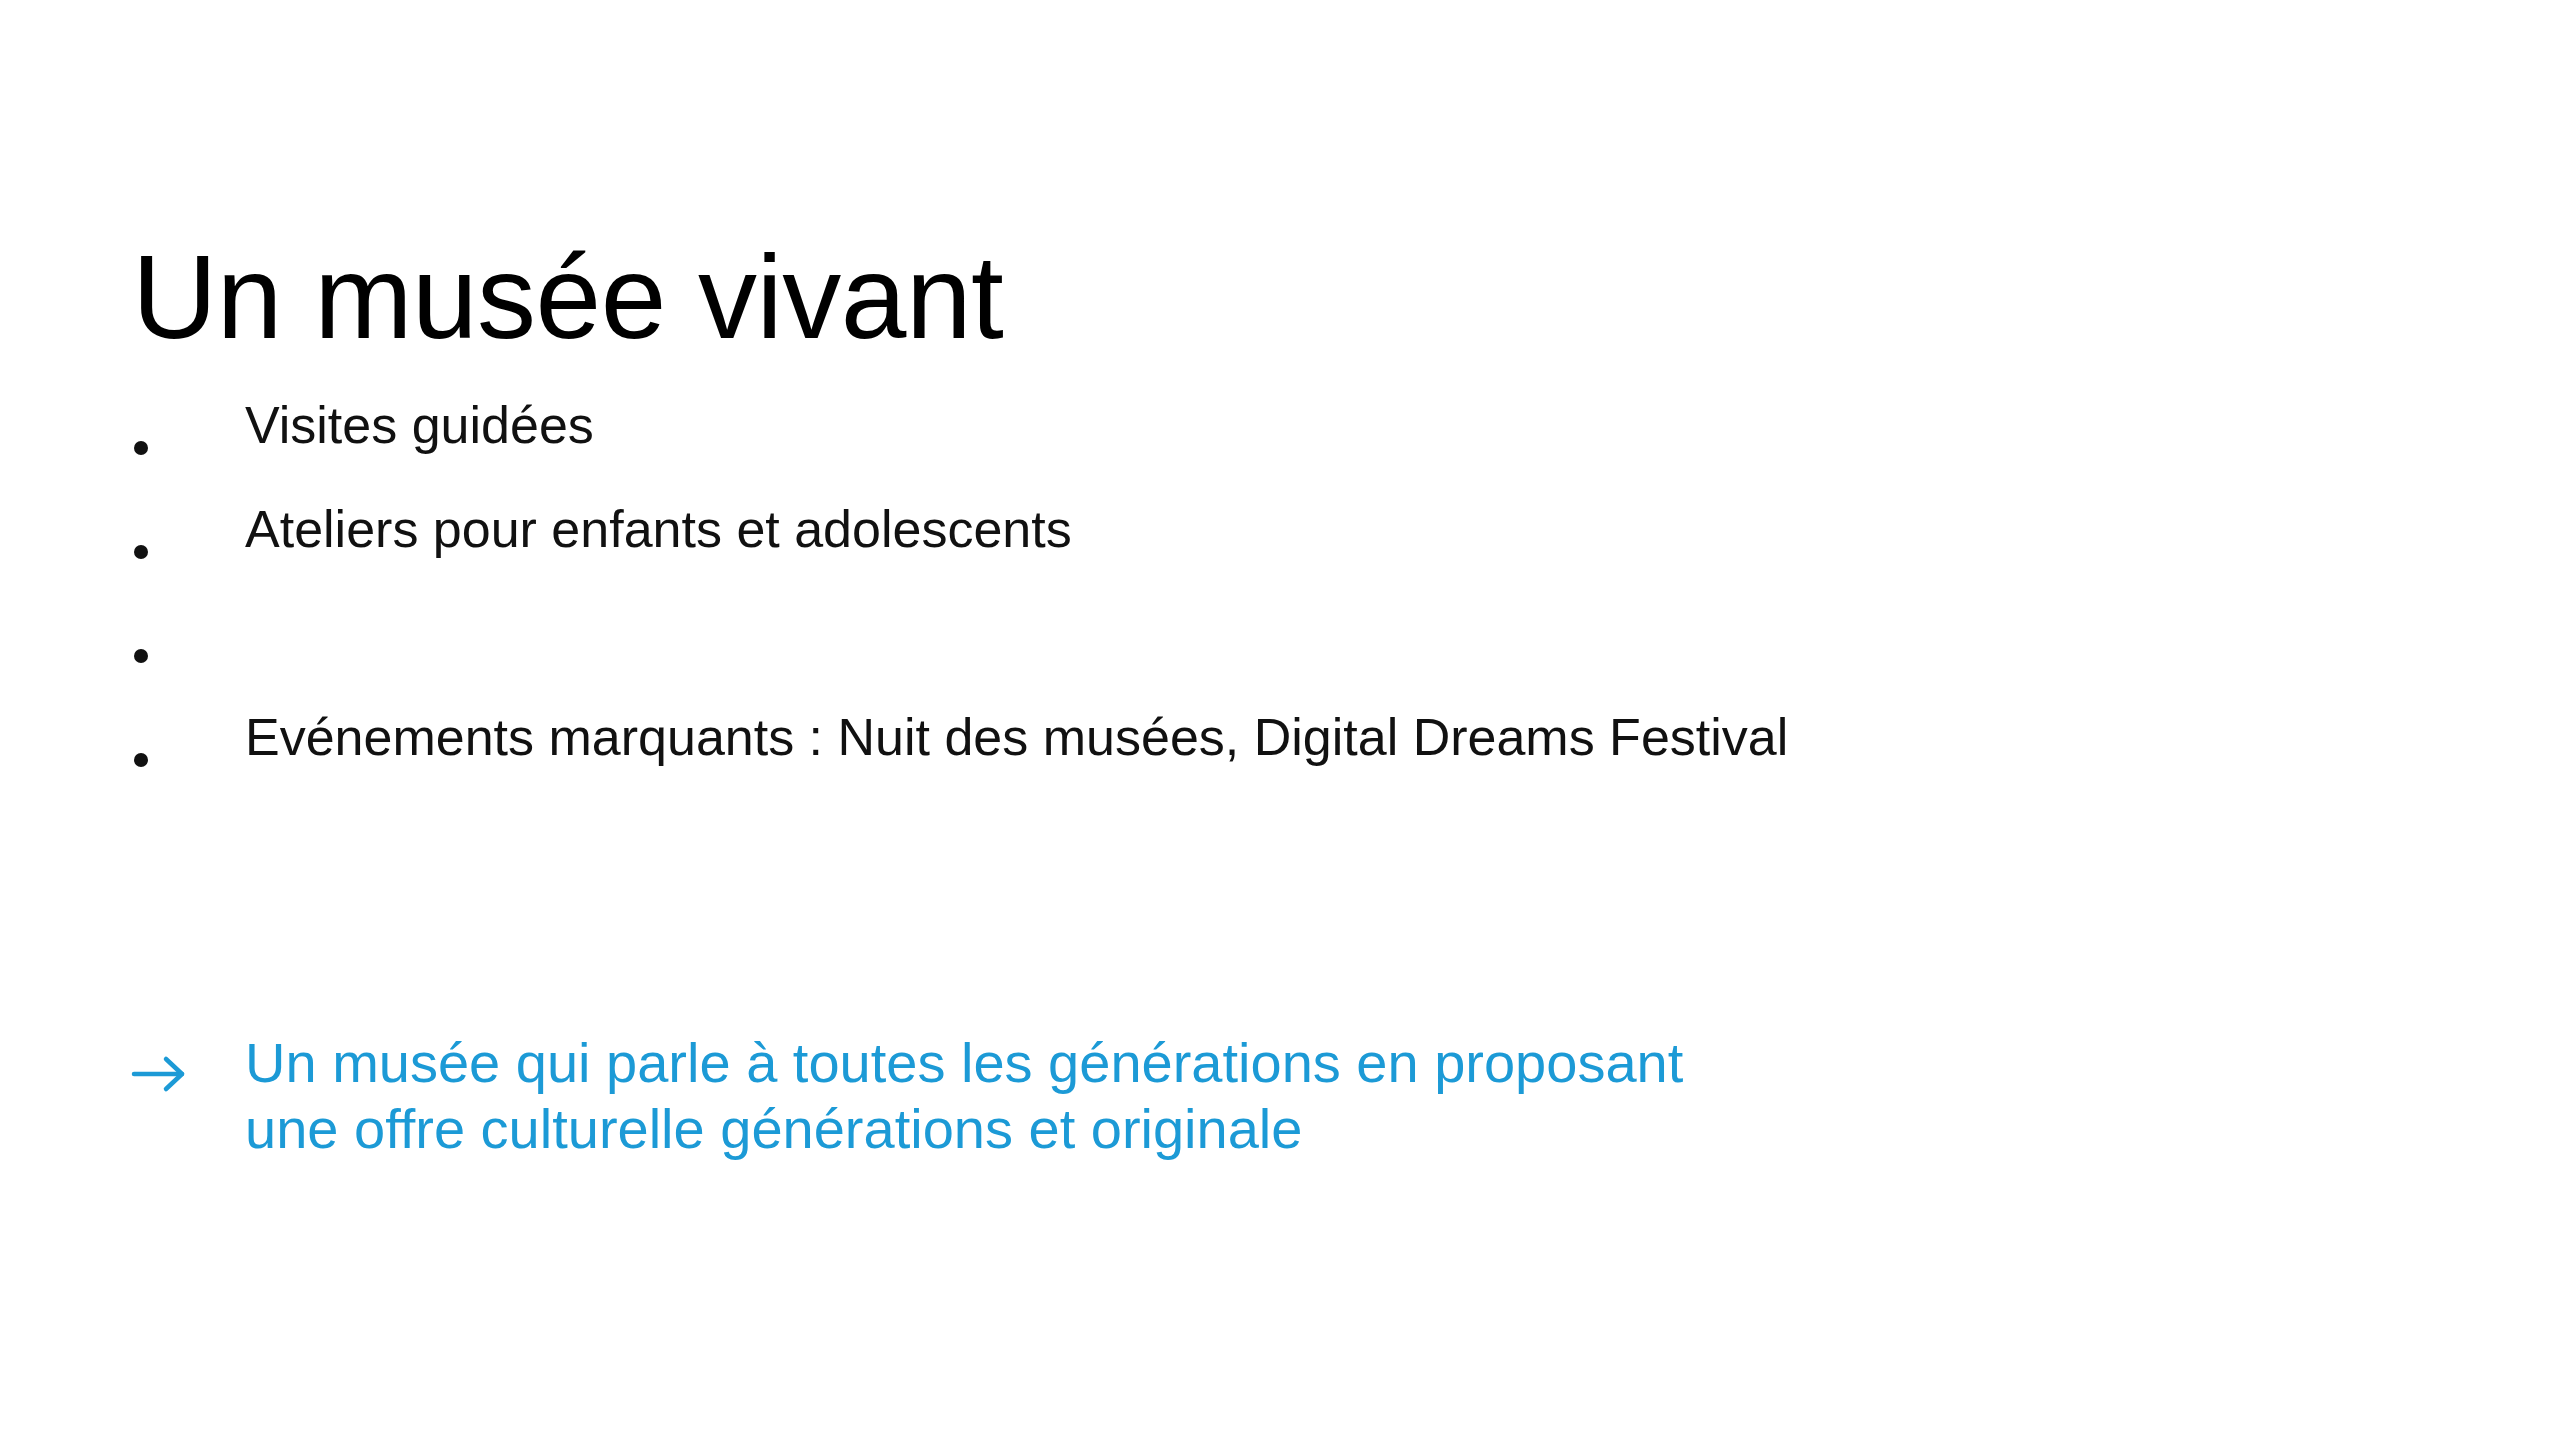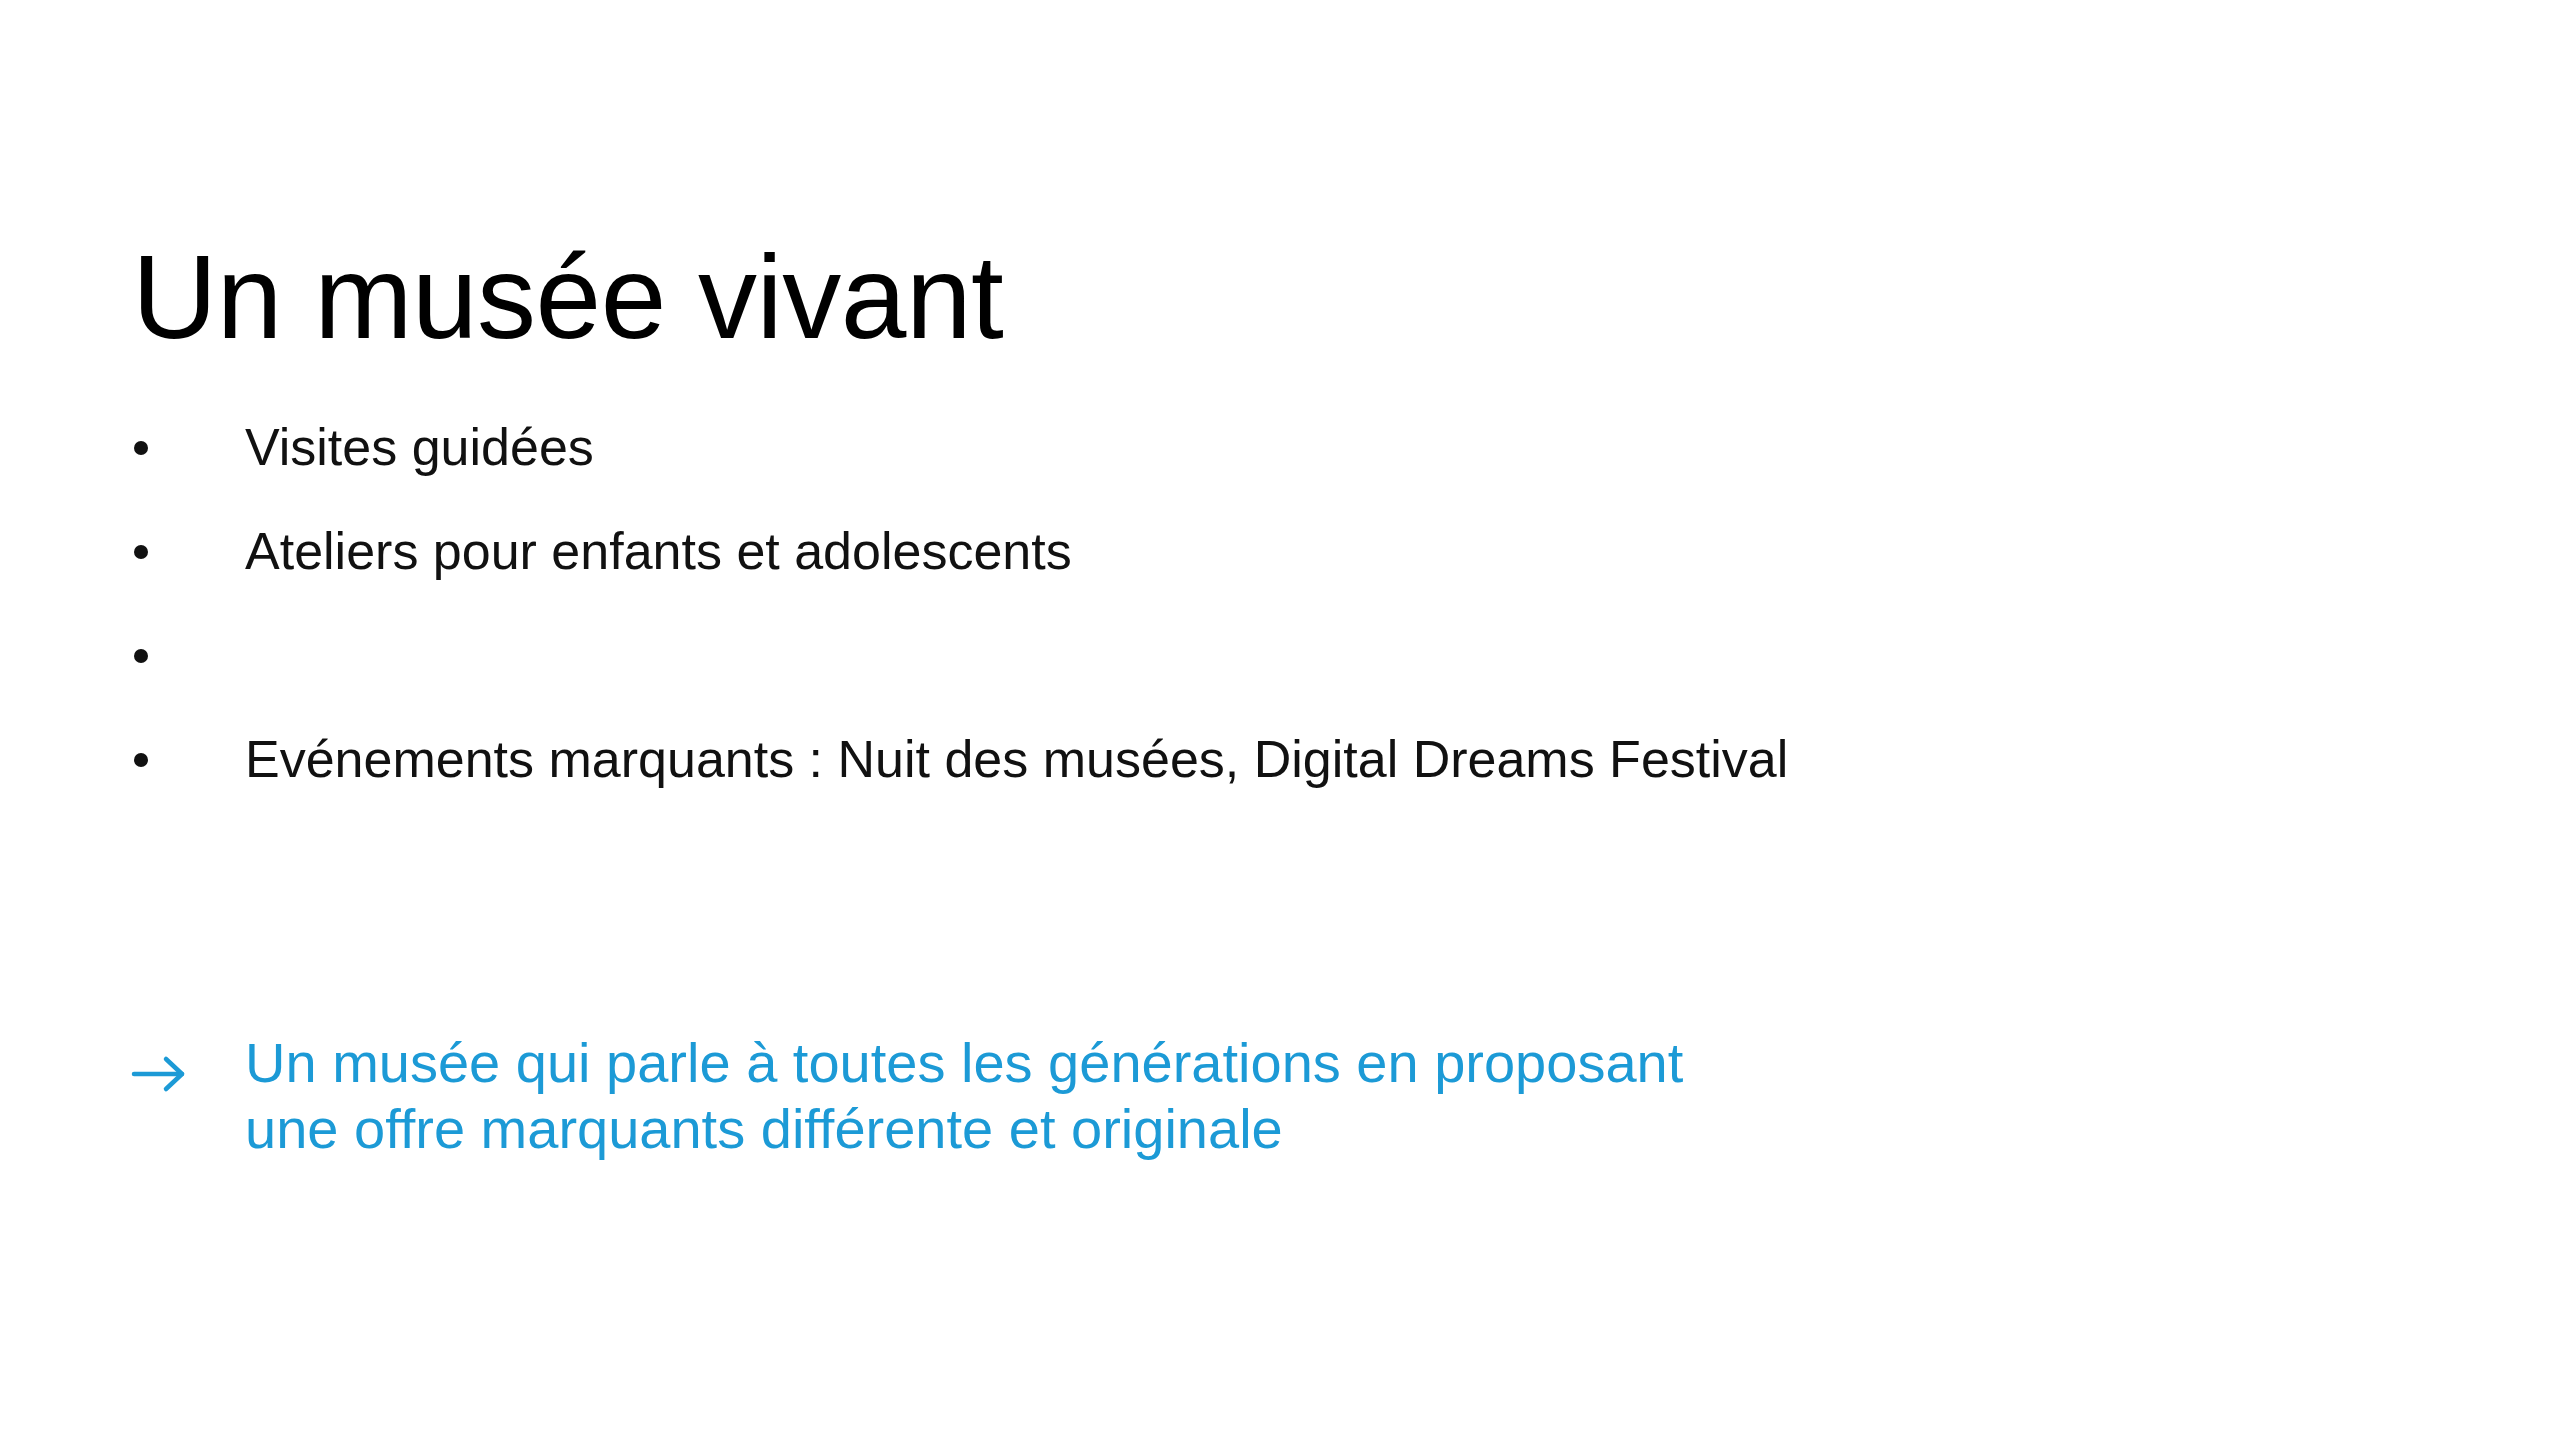--- a/index.html
+++ b/index.html
@@ -43,21 +43,20 @@
     width: 2400px;
     list-style: none;
     margin: 0;
     padding: 0;
   }
   .bullet-item {
     position: relative;
     height: 104px;
     padding-left: 245px;
     display: flex;
-    align-items: center;
   }
   .bullet-marker {
     position: absolute;
     left: 134px;
     top: 50%;
     transform: translateY(-50%);
     width: 14px;
     height: 14px;
     border-radius: 50%;
     background: #111111;
@@ -139,17 +138,17 @@
 
   <div class="conclusion">
     <span class="conclusion-arrow">
       <svg viewBox="0 0 64 64" fill="none" aria-hidden="true">
         <path d="M6 32 H54" stroke="currentColor" stroke-width="4.5" stroke-linecap="round"></path>
         <path d="M38 17 L54 32 L38 47" stroke="currentColor" stroke-width="4.5" stroke-linecap="round" stroke-linejoin="round" fill="none"></path>
       </svg>
     </span>
     <div class="conclusion-text">
       <span class="conclusion-line">Un musée qui parle à toutes les générations en proposant</span>
-      <span class="conclusion-line">une offre marquants différente et originale</span>
+      <span class="conclusion-line">une offre culturelle générations et originale</span>
     </div>
   </div>
 
 </div>
 
 </body></html>

